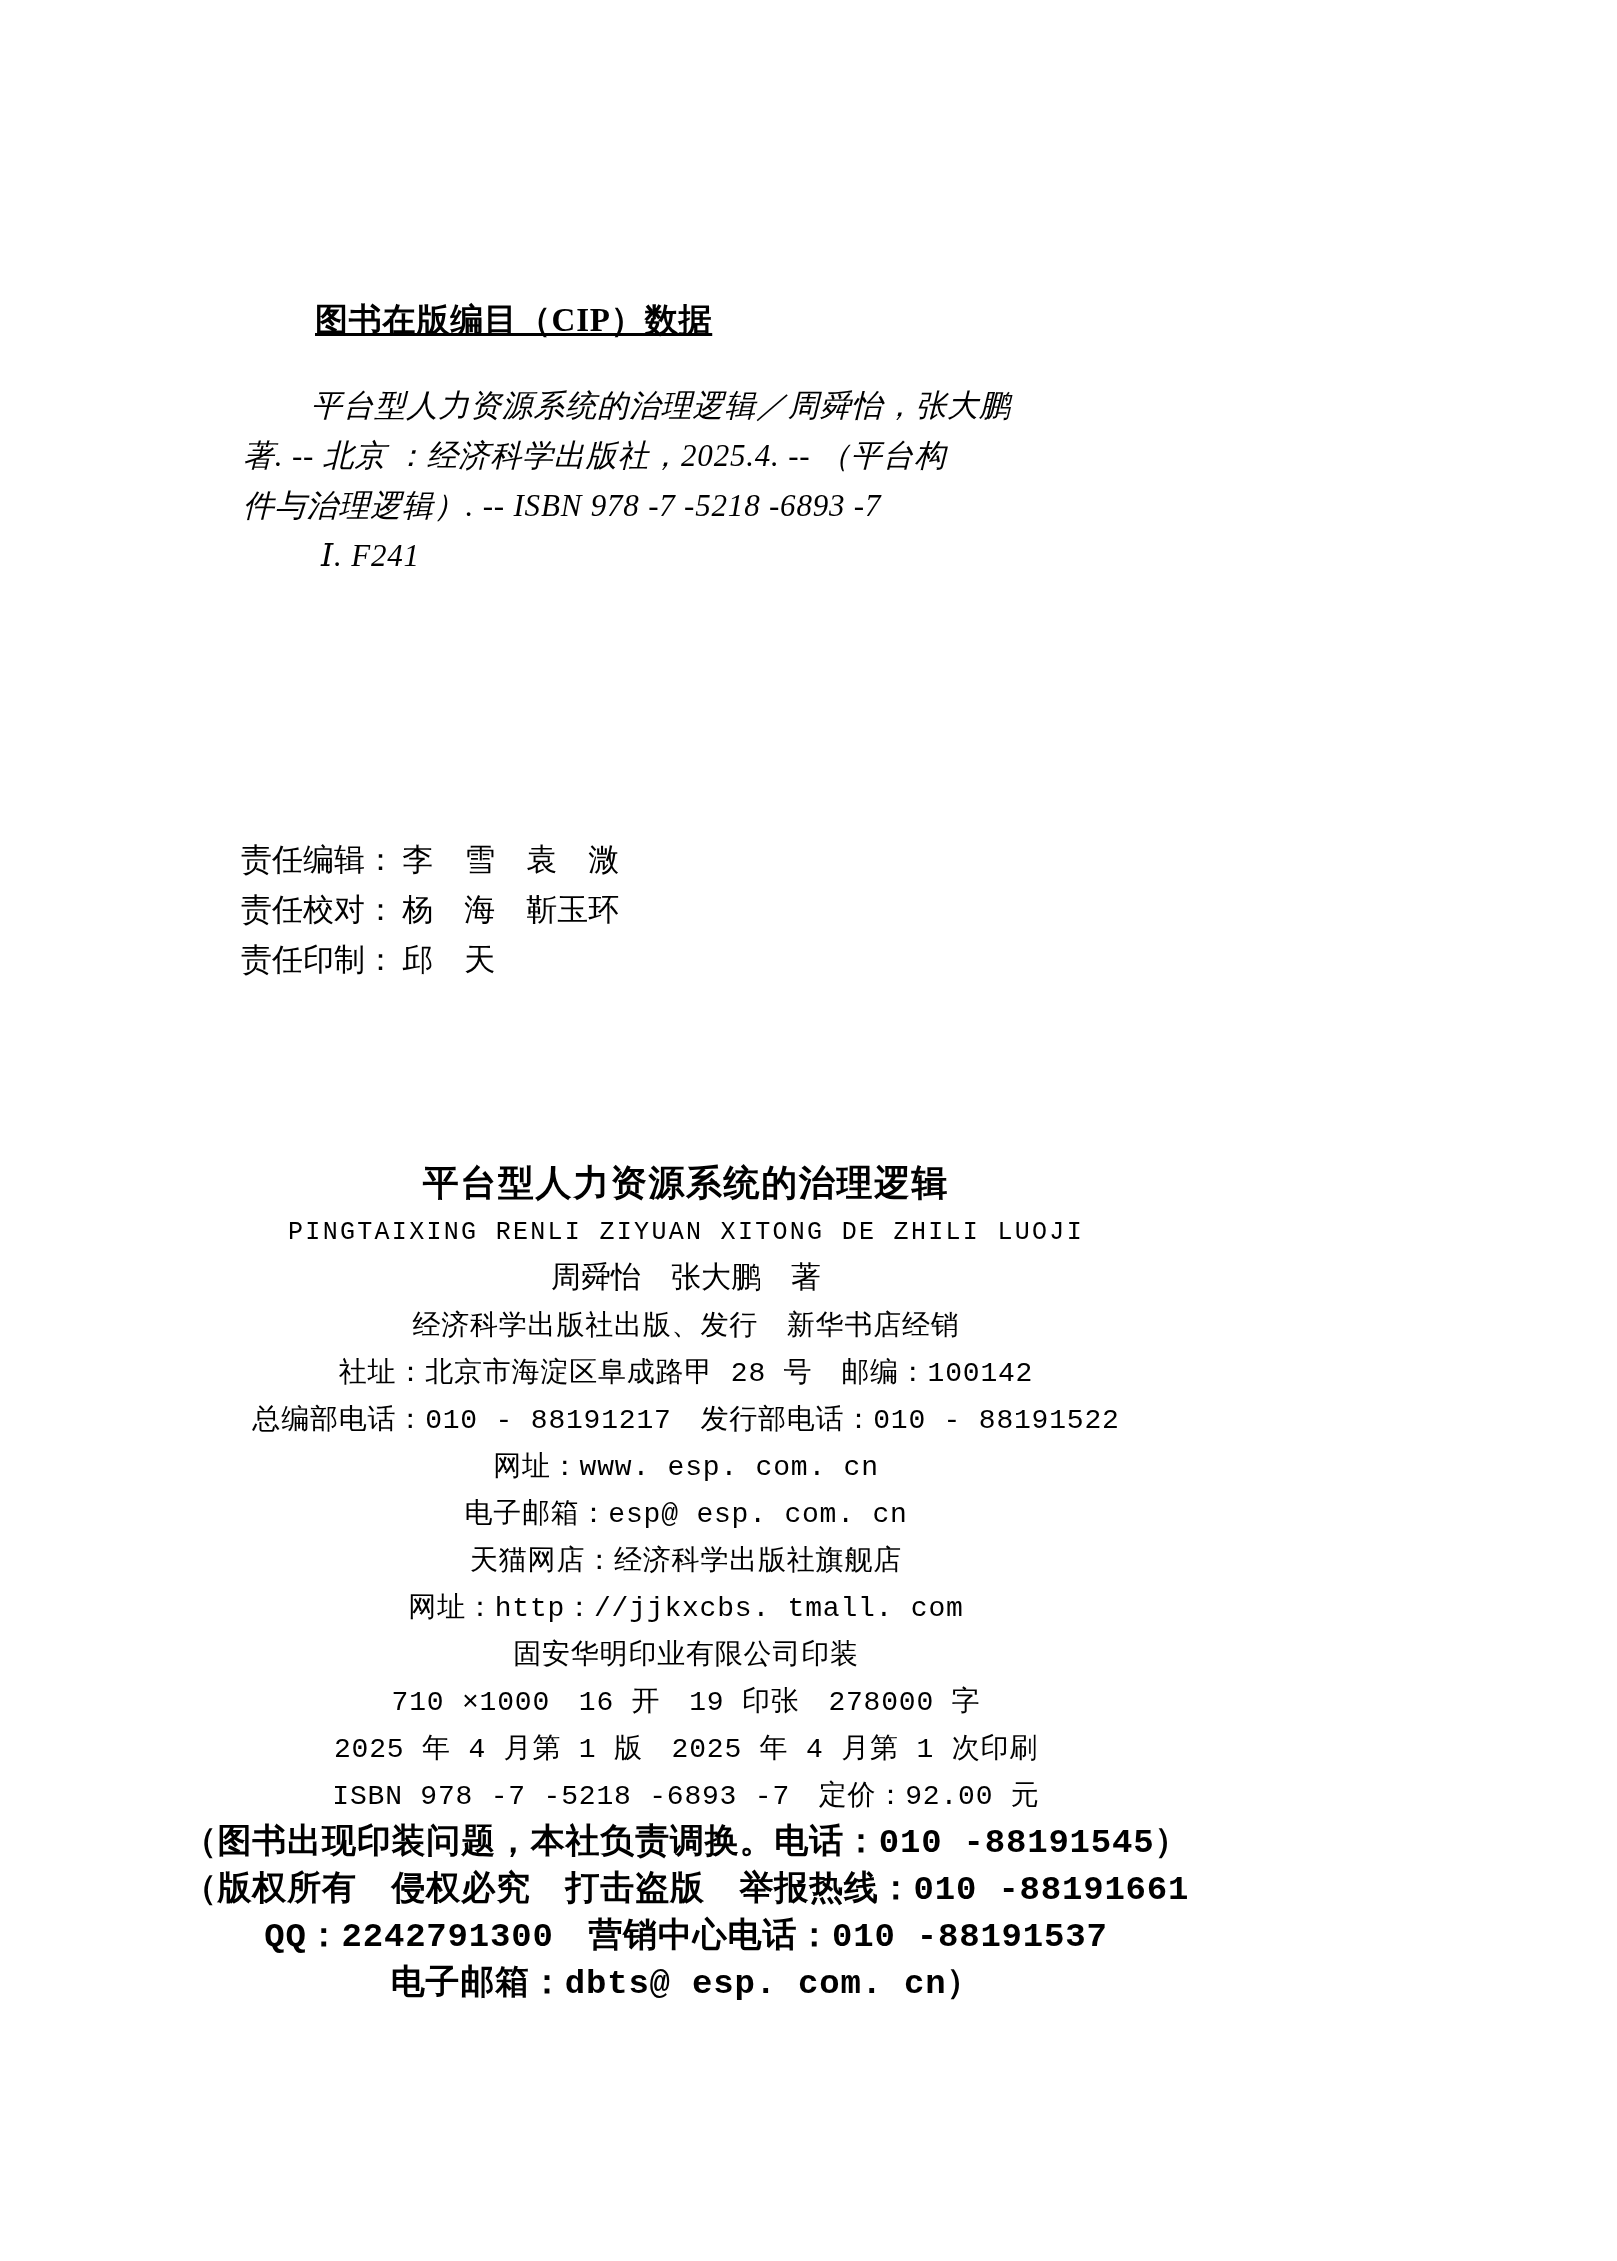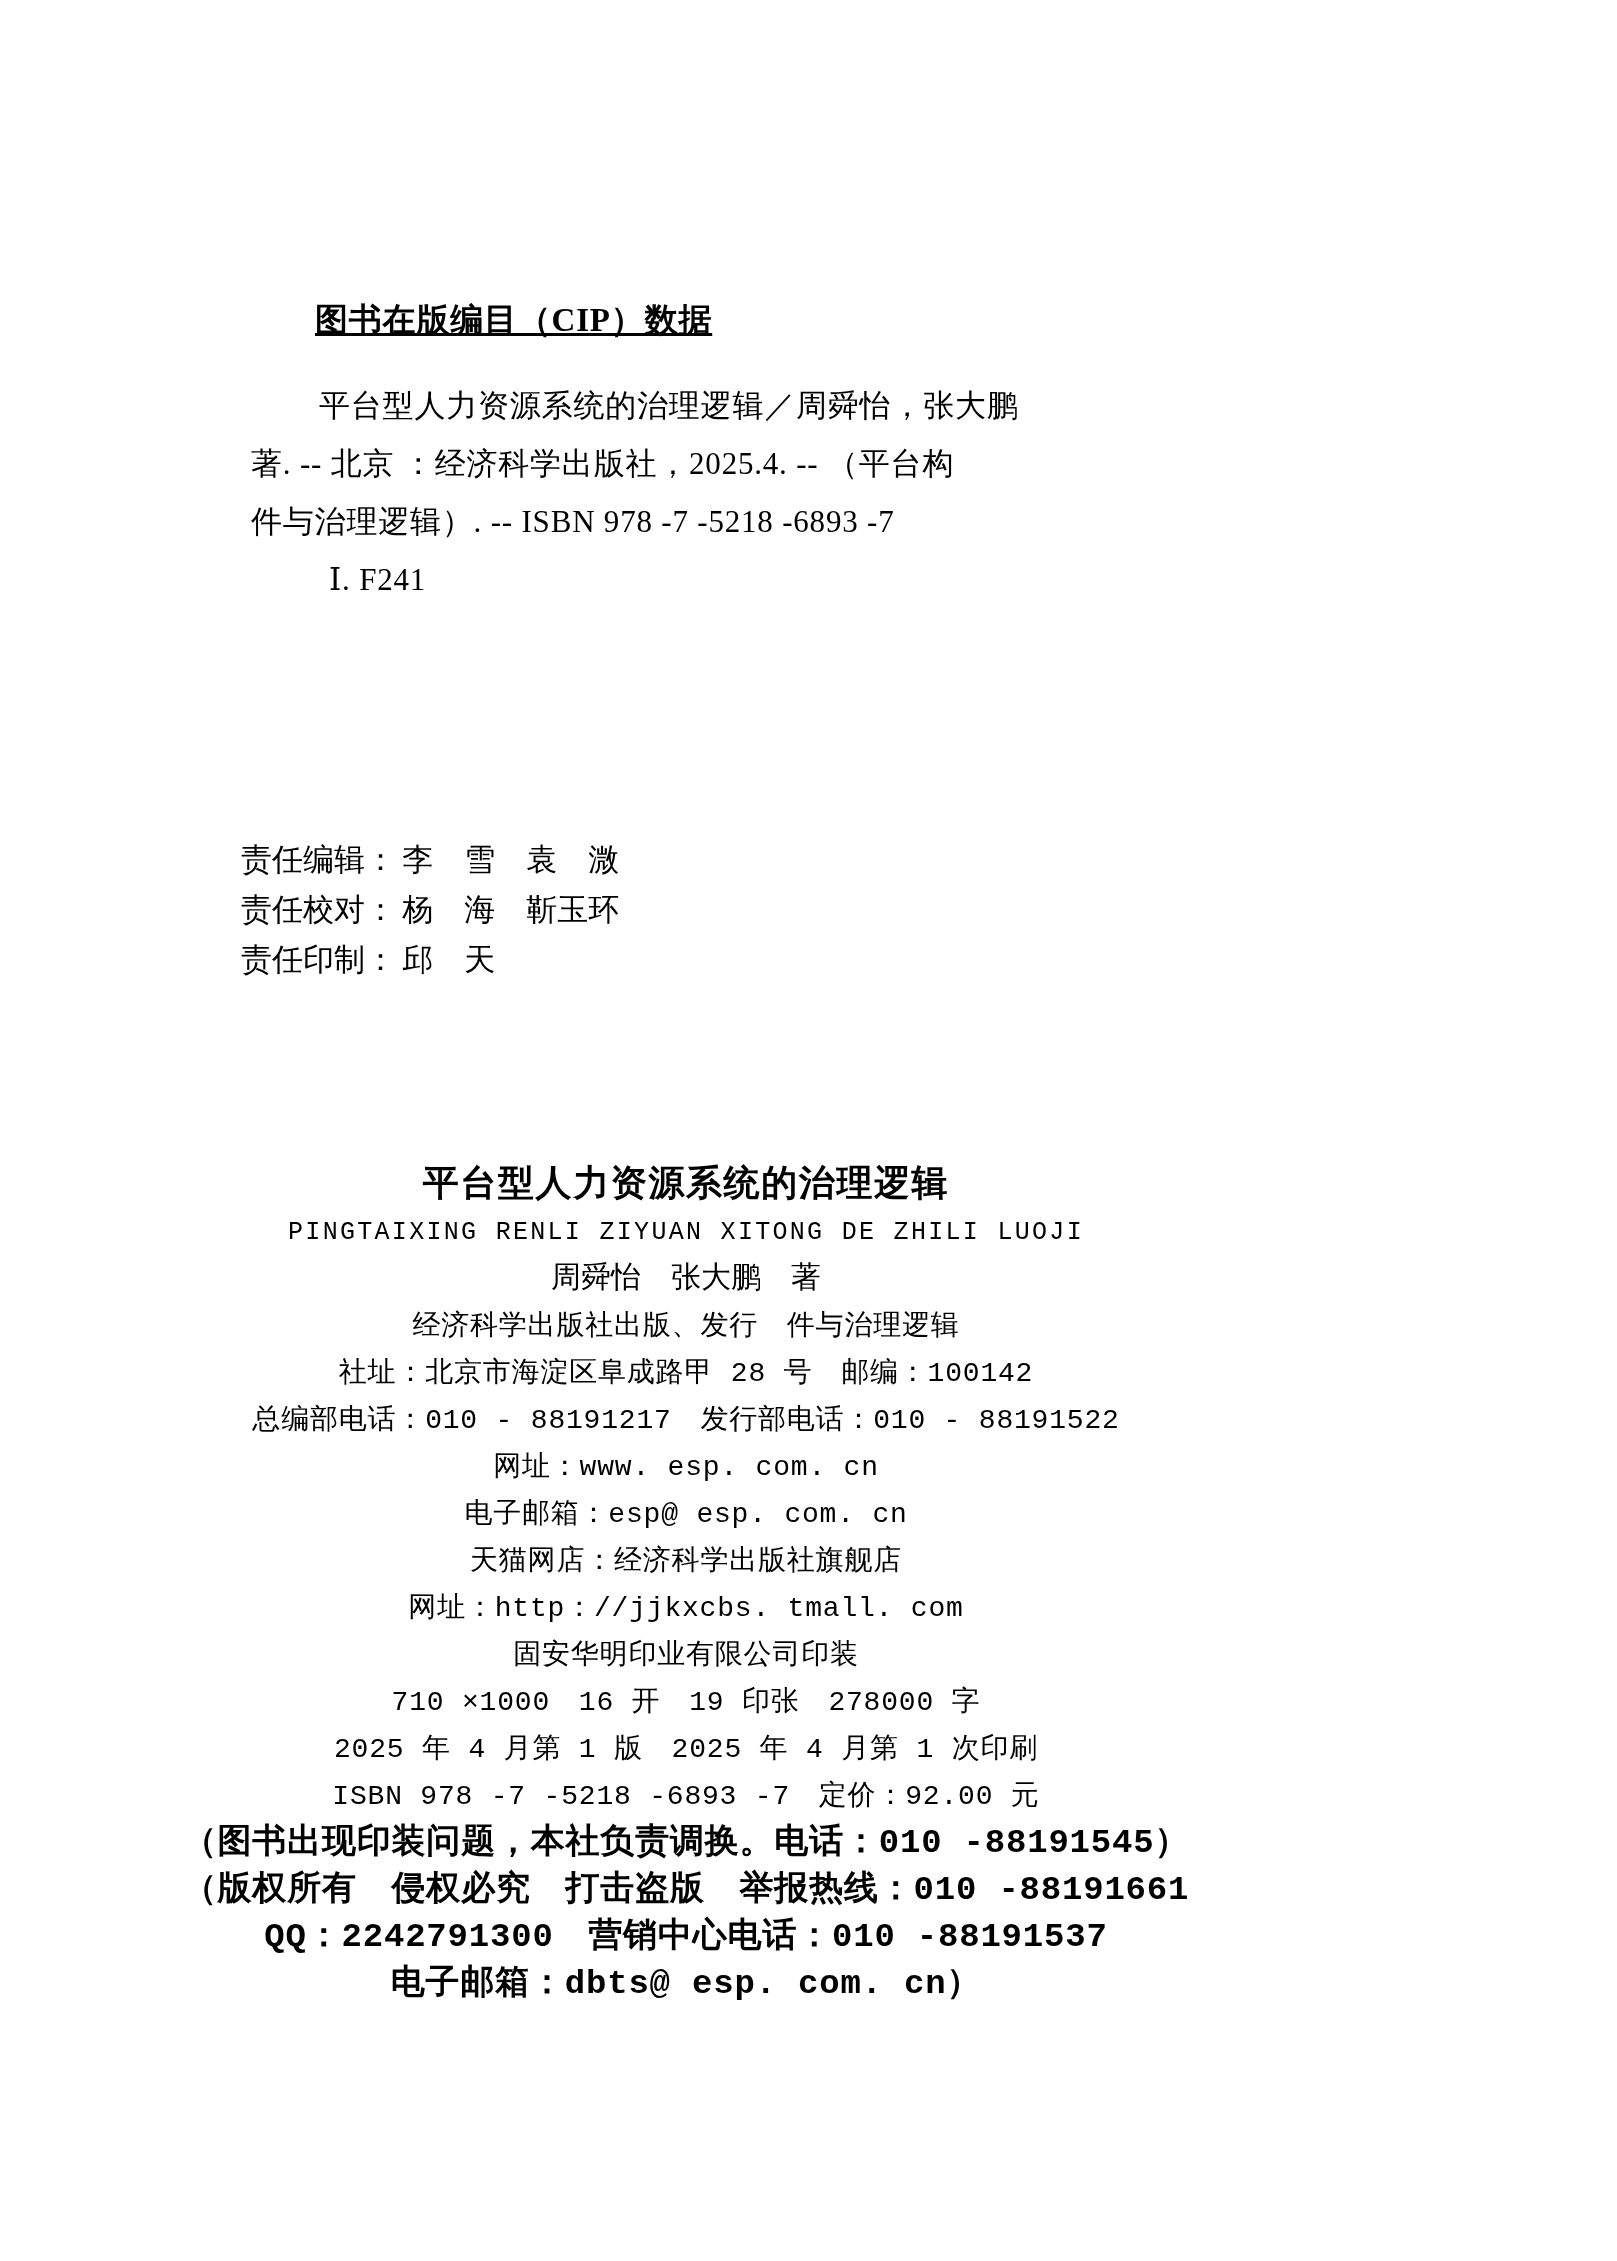--- a/index.html
+++ b/index.html
@@ -23,24 +23,25 @@
   }
   .cip-heading {
     margin: 0 0 42px 72px;
     font-size: 33px;
     line-height: 37px;
     font-weight: 700;
     letter-spacing: 0.8px;
     text-decoration: underline;
   }
   .cip-line {
-    margin: 8px;
+    margin: 0;
     font-size: 31px;
     line-height: 50px;
     letter-spacing: 0.8px;
+    font-style: italic;
   }
   .cip-line.indent-first { padding-left: 68px; }
   .cip-line.indent-class { padding-left: 78px; }
   .cip-record {
     margin: 24px 0 0 68px;
     font-size: 31px;
     line-height: 50px;
   }
 
   
@@ -104,21 +105,21 @@
   <section class="staff">
     <div class="staff-row"><span>责任编辑：</span><span class="staff-names">李　雪　袁　溦</span></div>
     <div class="staff-row"><span>责任校对：</span><span class="staff-names">杨　海　靳玉环</span></div>
     <div class="staff-row"><span>责任印制：</span><span class="staff-names">邱　天</span></div>
   </section>
 
   <section class="colophon">
     <div class="colophon-title">平台型人力资源系统的治理逻辑</div>
     <div class="colophon-pinyin">PINGTAIXING RENLI ZIYUAN XITONG DE ZHILI LUOJI</div>
     <div class="colophon-authors">周舜怡　张大鹏　著</div>
-    <div class="colophon-line">经济科学出版社出版、发行　件与治理逻辑</div>
+    <div class="colophon-line">经济科学出版社出版、发行　新华书店经销</div>
     <div class="colophon-line">社址：北京市海淀区阜成路甲 28 号　邮编：100142</div>
     <div class="colophon-line">总编部电话：010 - 88191217　发行部电话：010 - 88191522</div>
     <div class="colophon-line">网址：www. esp. com. cn</div>
     <div class="colophon-line">电子邮箱：esp@ esp. com. cn</div>
     <div class="colophon-line">天猫网店：经济科学出版社旗舰店</div>
     <div class="colophon-line">网址：http：//jjkxcbs. tmall. com</div>
     <div class="colophon-line">固安华明印业有限公司印装</div>
     <div class="colophon-line">710 ×1000　16 开　19 印张　278000 字</div>
     <div class="colophon-line">2025 年 4 月第 1 版　2025 年 4 月第 1 次印刷</div>
     <div class="colophon-line">ISBN 978 -7 -5218 -6893 -7　定价：92.00 元</div>

